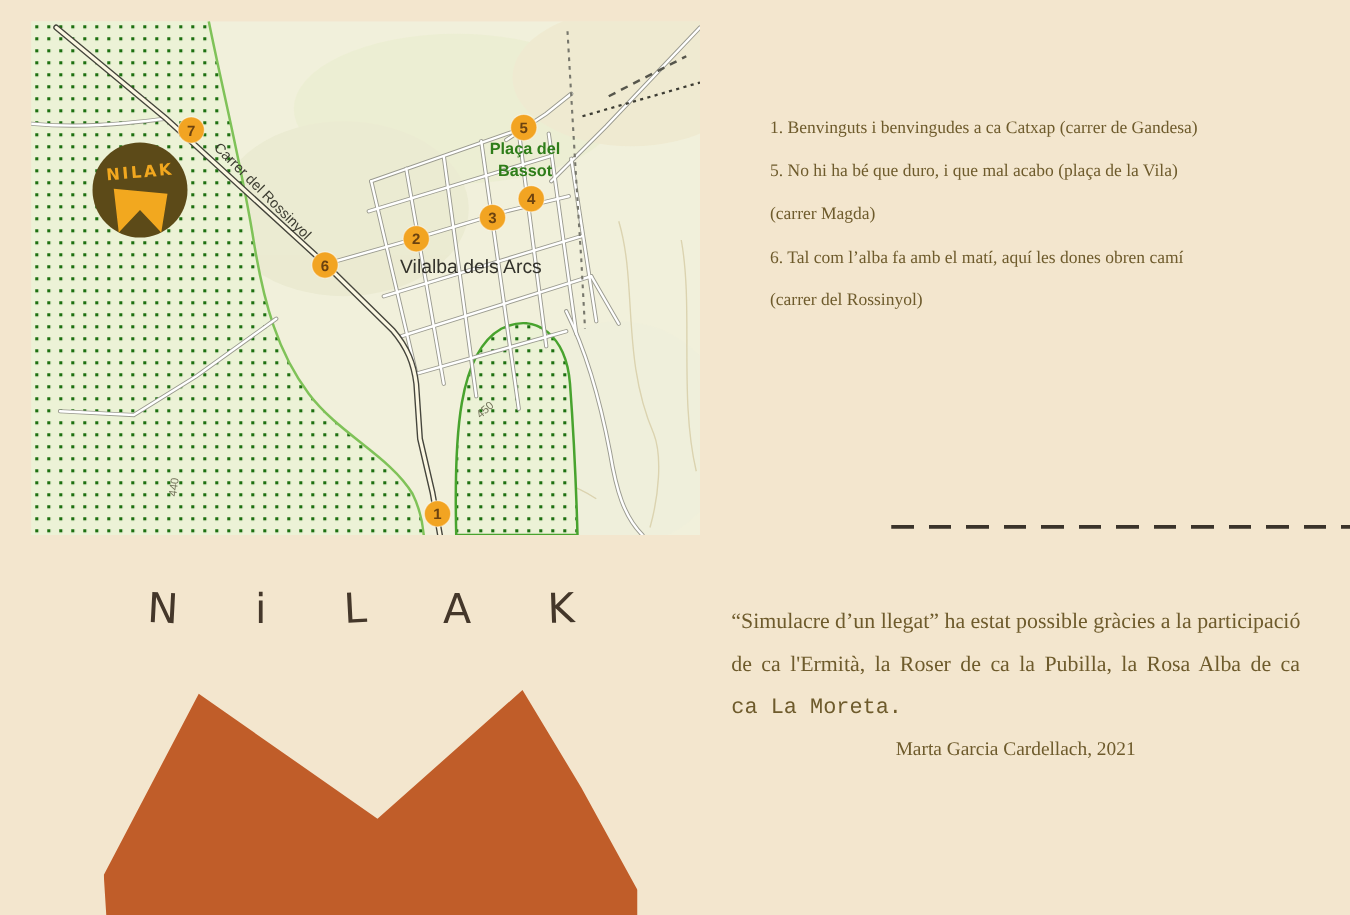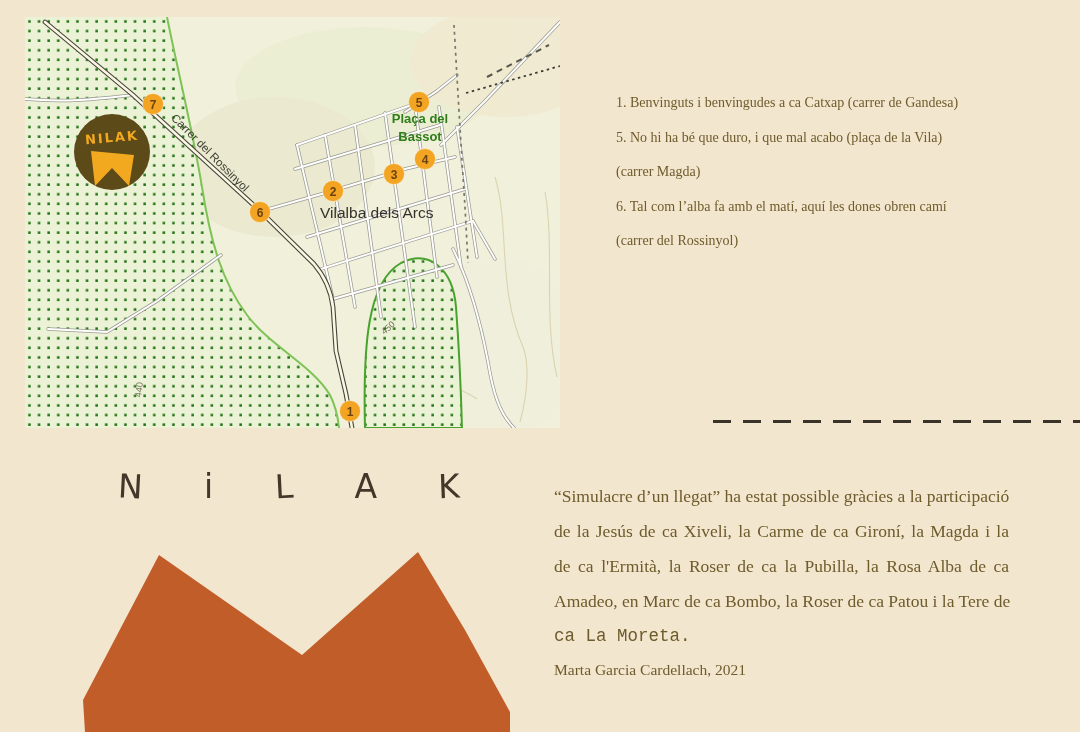--- a/index.html
+++ b/index.html
@@ -35,24 +35,24 @@
     left:118px;top:455px;width:342px;height:48px;
     display:flex;justify-content:space-between;align-items:flex-end;
     font-family:"DejaVu Sans", sans-serif;font-size:33px;color:#44372a;
   }
   #wordmark span{display:block;line-height:1;}
   #wordmark span:nth-child(1){transform:rotate(3deg);}
   #wordmark span:nth-child(3){transform:rotate(-3deg);}
   #wordmark span:nth-child(5){transform:rotate(-2deg);}
 
   
-  #credits{left:554px;top:479px;width:455px;color:#6e5b2c;font-size:17.5px;}
+  #credits{left:585px;top:479px;width:455px;color:#6e5b2c;font-size:17.5px;}
   #credits .credits-line{height:35px;line-height:35px;text-align:justify;text-align-last:justify;white-space:nowrap;}
   #credits .credits-line.last{text-align-last:left;font-family:Liberation Mono, monospace;}
-  #credits .credit-author{margin-top:4px;text-align:left;font-size:15.5px;height:24px;line-height:24px;}
+  #credits .credit-author{margin-top:4px;text-align:center;font-size:15.5px;height:24px;line-height:24px;}
 
   
   #mountain{left:83px;top:552px;width:427px;height:180px;}
 </style>
 </head>
 <body>
 
 <div class="abs" id="map-box">
   <svg width="535" height="411" viewBox="0 0 535 411">
     <defs>
@@ -200,23 +200,21 @@
 <div class="abs" id="wordmark">
   <span>N</span>
   <span>i</span>
   <span>L</span>
   <span>A</span>
   <span>K</span>
 </div>
 
 <div class="abs" id="credits">
   <div class="credits-line">“Simulacre d’un llegat” ha estat possible gràcies a la participació</div>
-  <div class="credits-line">de la Jesús de ca Xiveli, la Carme de ca Gironí, la Magda i la</div>
   <div class="credits-line">de ca l'Ermità, la Roser de ca la Pubilla, la Rosa Alba de ca</div>
-  <div class="credits-line">Amadeo, en Marc de ca Bombo, la Roser de ca Patou i la Tere de</div>
   <div class="credits-line last">ca La Moreta.</div>
   <div class="credit-author">Marta Garcia Cardellach, 2021</div>
 </div>
 
 <div class="abs" id="mountain">
   <svg width="427" height="180" viewBox="0 0 427 180">
     <polygon points="2,180 0,148 76,3 219,103 335,0 382,78 427,160 427,180" fill="#c05d29"></polygon>
   </svg>
 </div>
 

